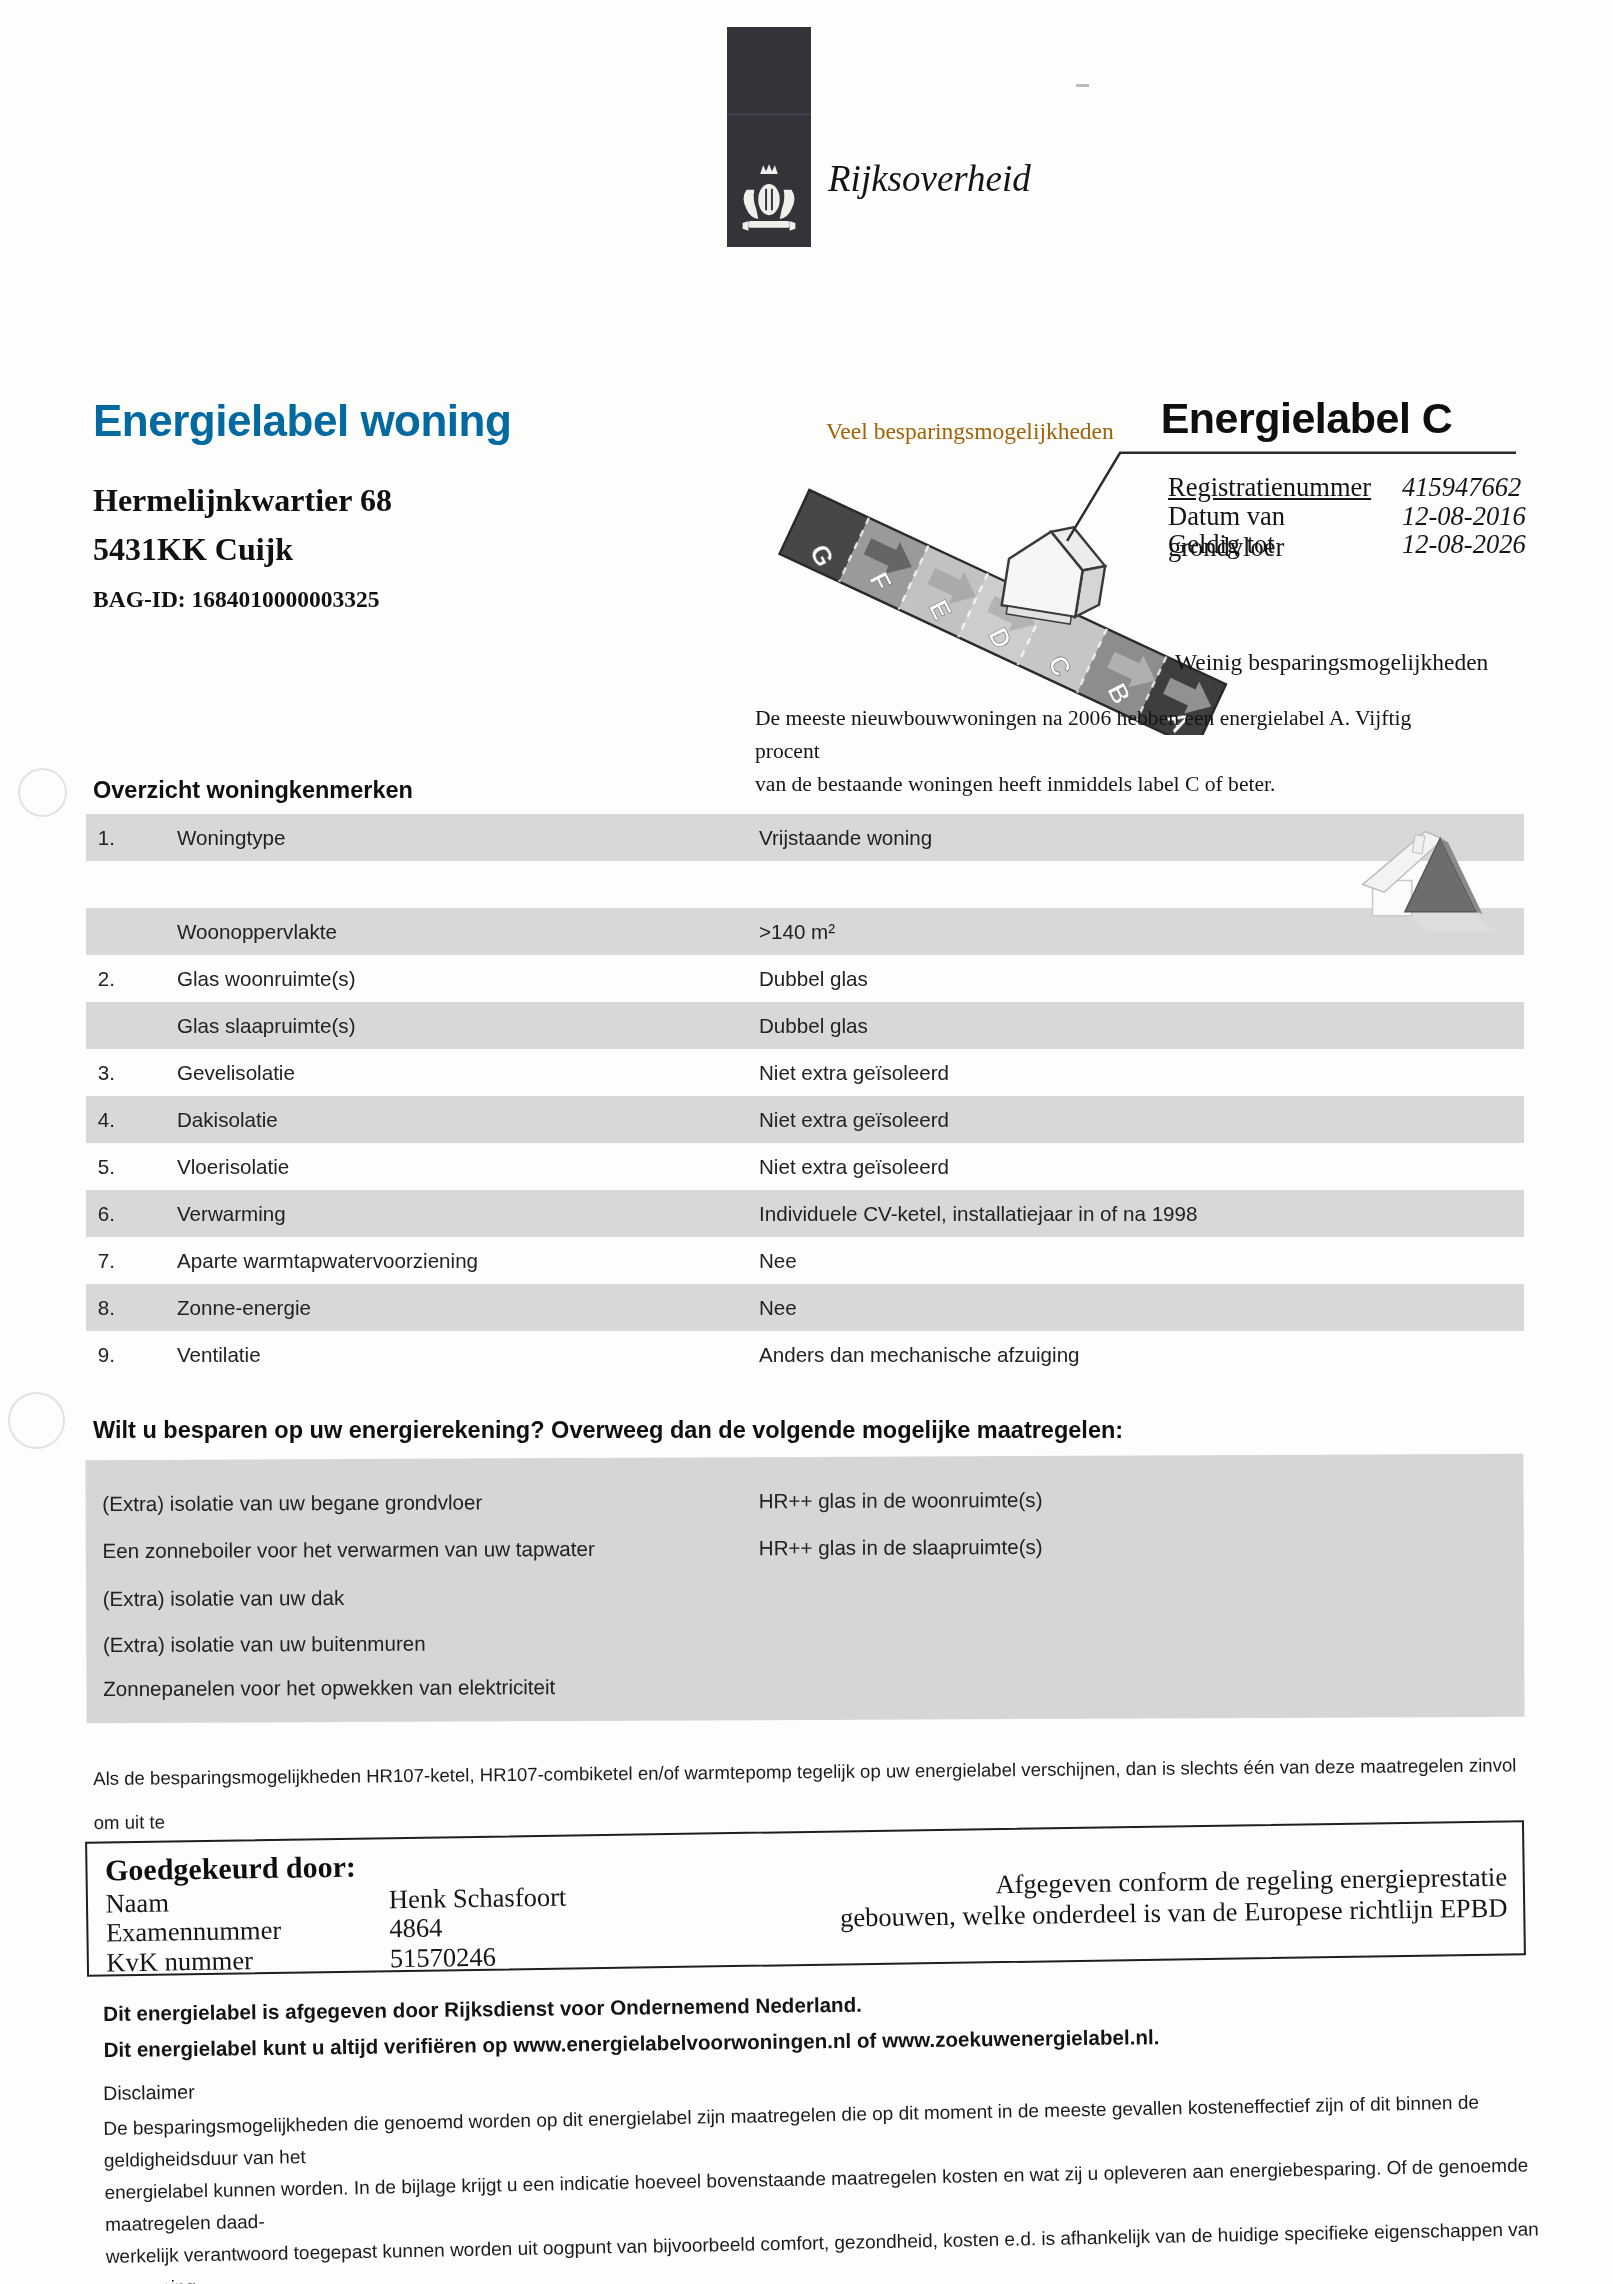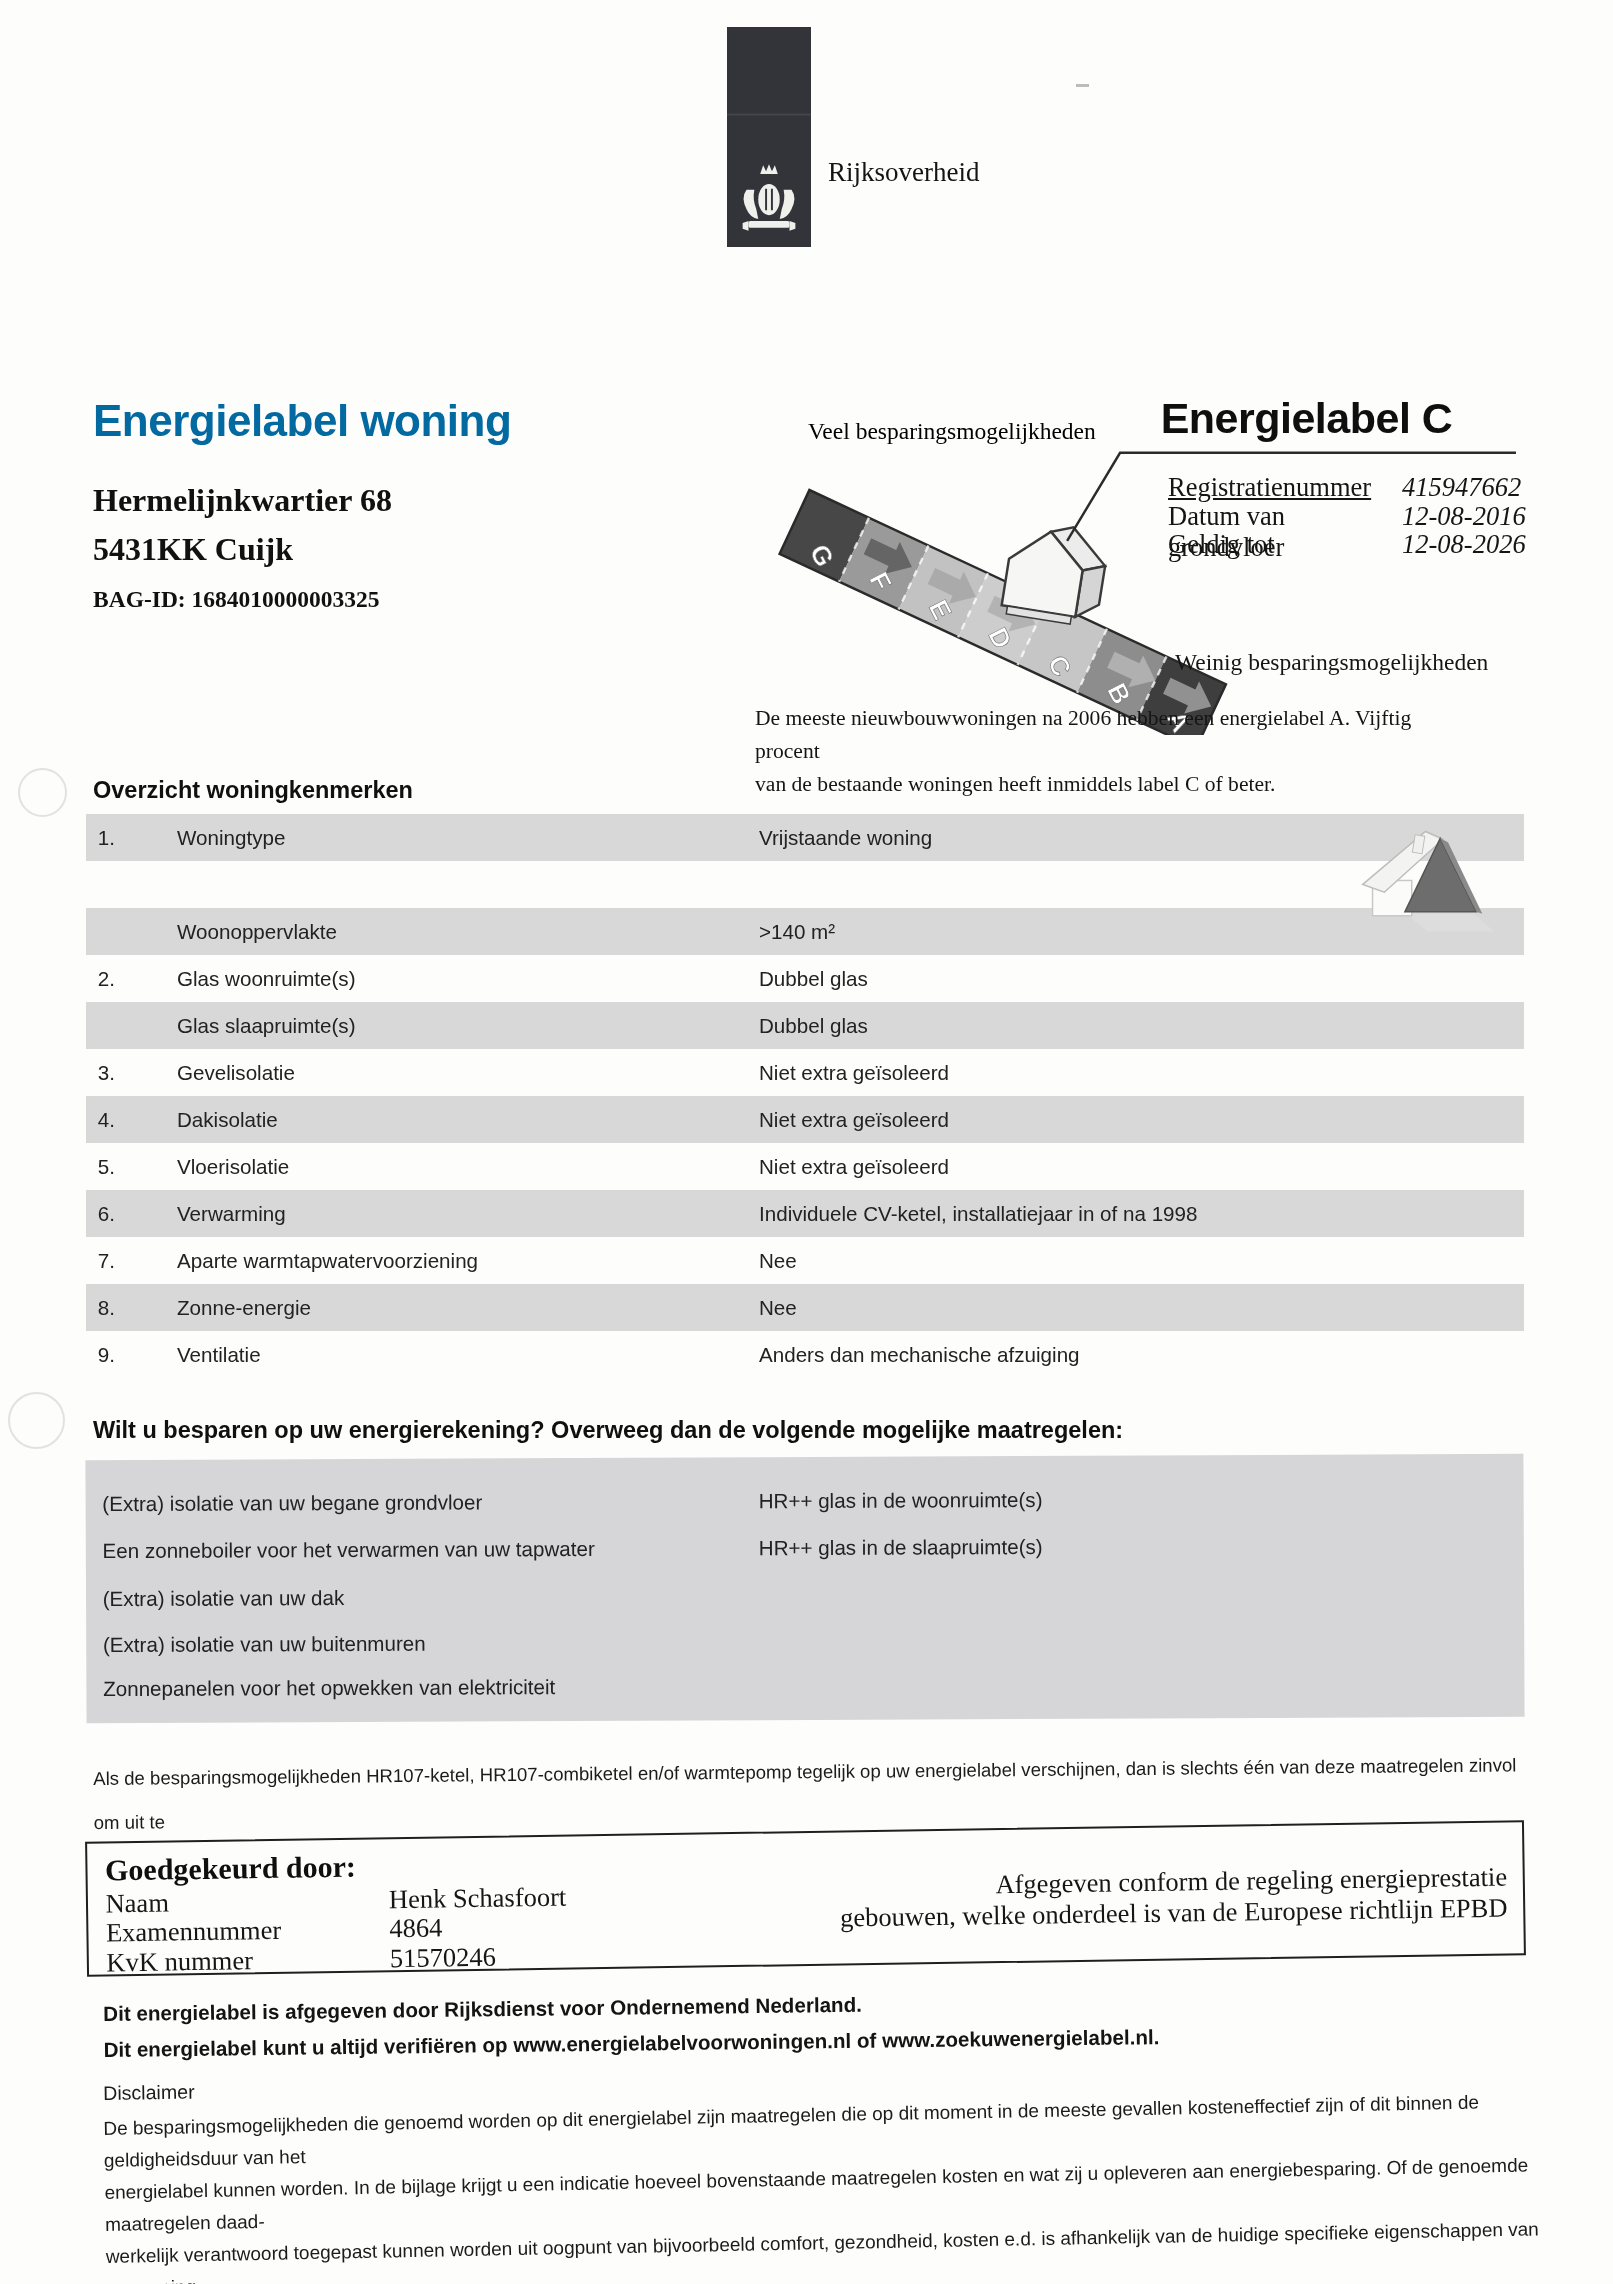--- a/index.html
+++ b/index.html
@@ -5,30 +5,30 @@
   html,body{margin:0;padding:0;background:#eaeaea;}
   .page{position:relative;width:1613px;height:2285px;background:#fdfdfc;overflow:hidden;
         font-family:"Liberation Sans",sans-serif;color:#1c1c1c;}
   .abs{position:absolute;}
   .sans{font-family:"Liberation Sans",sans-serif;}
   .serif{font-family:"Liberation Serif",serif;}
   .b{font-weight:bold;}
 
   
   .logo-block{left:727px;top:27.4px;width:84px;height:220px;background:#33333a;}
-  .logo-text{left:828px;top:157px;font-size:27px;font-family:"Liberation Serif",serif;color:#141414;}
+  .logo-text{left:828px;top:157px;font-size:37px;font-family:"Liberation Serif",serif;color:#141414;font-style:italic;}
   .mark-dash{left:1076px;top:84px;width:12.7px;height:2.9px;background:#9a9a9a;opacity:.65;}
 
   .doc-title{left:93px;top:396px;font-size:44px;letter-spacing:-0.5px;color:#0369a1;}
   .addr1{left:93px;top:482px;font-size:32px;color:#111;}
   .addr2{left:93px;top:531px;font-size:32px;color:#111;}
   .bagid{left:93px;top:586px;font-size:23.5px;color:#111;}
 
   
-  .veel{left:808px;top:418px;font-size:23.5px;color:#000000;}
+  .veel{left:826px;top:418px;font-size:23.5px;color:#a16207;}
   .elabel-title{left:1098px;top:394px;width:417px;text-align:center;font-size:43px;letter-spacing:-0.5px;color:#0f0f0f;}
   .reg-row{font-size:26.5px;color:#151515;}
   .reg-label{left:1168px;width:225px;}
   .reg-value{left:1402px;width:157px;font-style:italic;}
   .weinig{left:1175px;top:649px;font-size:23.5px;color:#151515;}
   .label-note{left:755px;top:702px;width:716px;font-size:21.6px;line-height:33px;color:#151515;}
 
   
   .section-h{font-size:23.5px;color:#101010;}
   .krow{left:86px;width:1438px;height:47px;}

